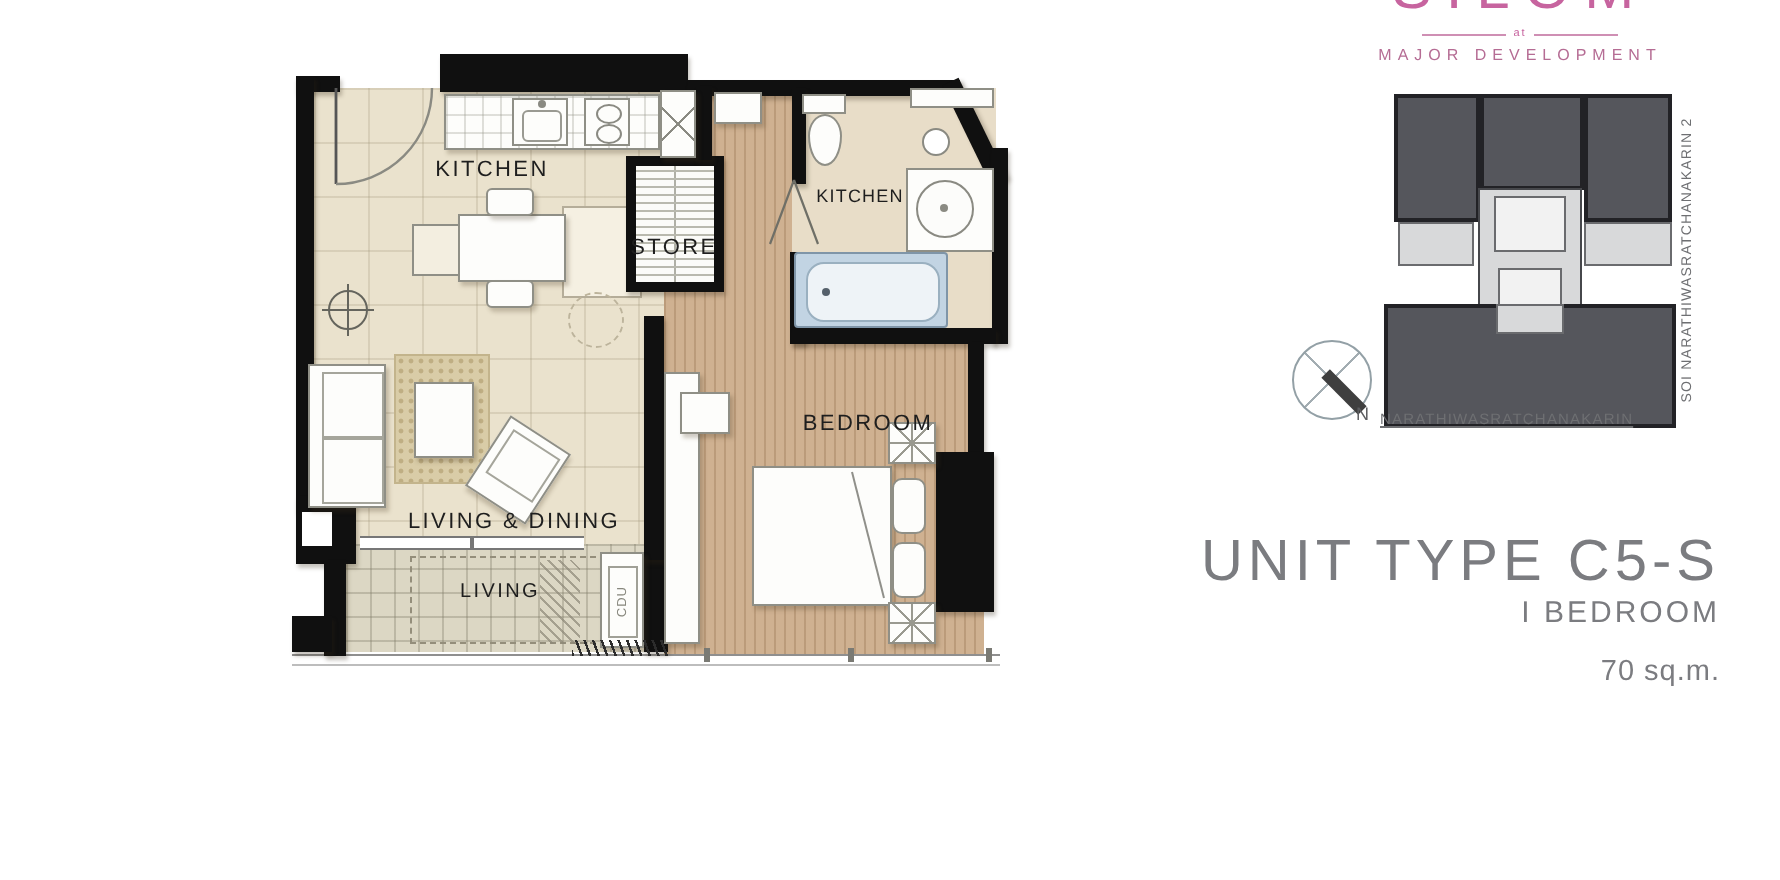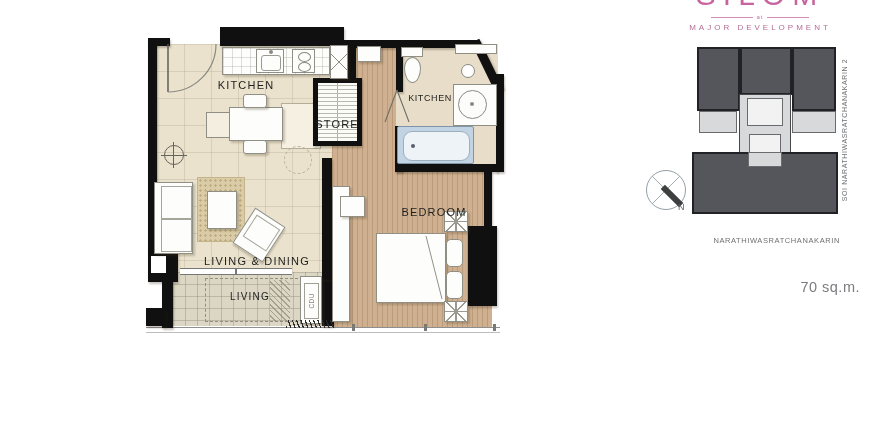--- a/index.html
+++ b/index.html
@@ -187,21 +187,23 @@
     <div class="klight" style="left:118px;top:122px;width:34px;height:15px;"></div>
 
     <div class="abs" style="left:16px;top:140px;width:40px;height:40px;">
       <div class="abs" style="left:0;top:0;width:38px;height:38px;border:1px solid #93a0a6;border-radius:50%;
            background-image:linear-gradient(45deg,transparent calc(50% - .5px),#a3adb2 calc(50% - .5px) calc(50% + .5px),transparent calc(50% + .5px)),
                             linear-gradient(-45deg,transparent calc(50% - .5px),#a3adb2 calc(50% - .5px) calc(50% + .5px),transparent calc(50% + .5px));"></div>
       <div class="abs" style="left:23px;top:13px;width:6px;height:26px;background:#3f3f3f;transform:rotate(-45deg);"></div>
     </div>
     <div class="abs" style="left:48px;top:172px;font-size:9px;color:#5c5d60;">N</div>
 
-    <div class="streettxt" style="left:60px;top:206px;width:150px;text-align:right;">NARATHIWASRATCHANAKARIN</div>
+    <div class="streettxt" style="left:60px;top:175px;width:150px;text-align:left;text-decoration:underline;">NARATHIWASRATCHANAKARIN</div>
     <div class="streettxt" style="left:214px;top:100px;font-size:7px;transform:translate(-50%,-50%) rotate(-90deg);">SOI NARATHIWASRATCHANAKARIN 2</div>
   </div>
 
   <div class="abs" style="right:30px;top:266px;text-align:right;">
+    <div style="font-size:29px;color:#7b7c80;letter-spacing:2.5px;line-height:1.05;font-weight:400;">UNIT TYPE C5-S</div>
+    <div style="font-size:15px;color:#7b7c80;letter-spacing:1.5px;margin-top:2px;">I BEDROOM</div>
     <div style="font-size:14.5px;color:#7b7c80;letter-spacing:.5px;margin-top:13px;">70 sq.m.</div>
   </div>
 
 </div>
 
 </body></html>

